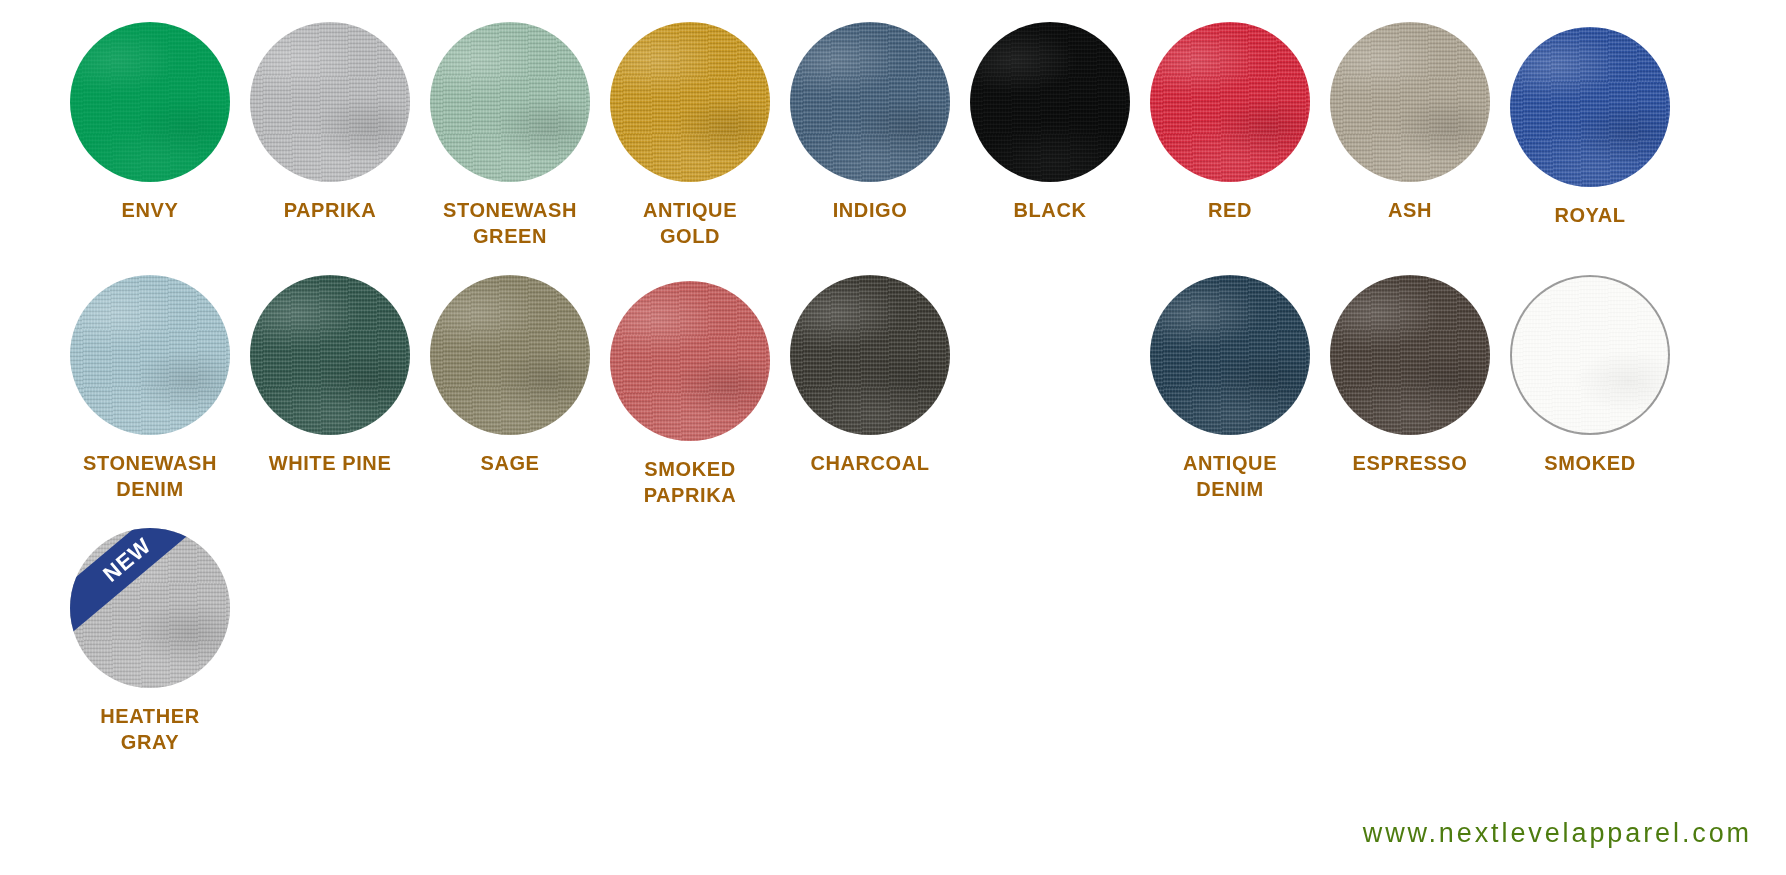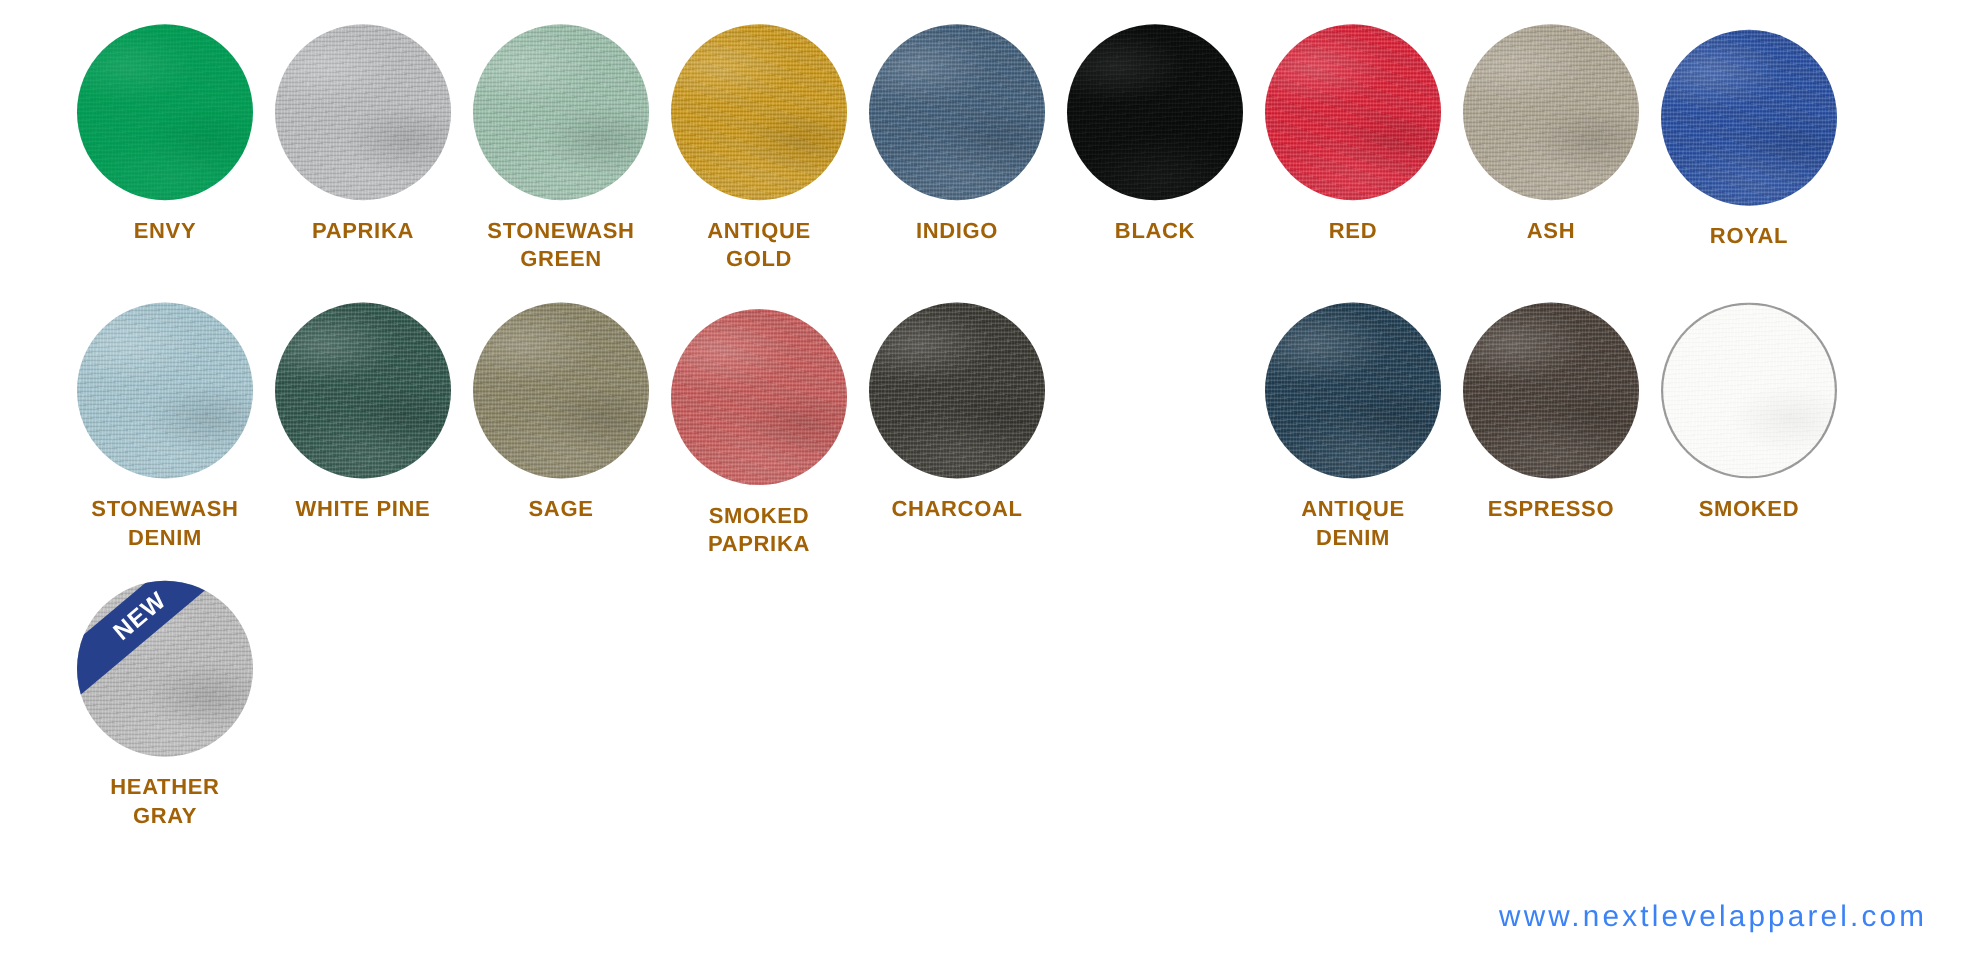--- a/index.html
+++ b/index.html
@@ -147,21 +147,21 @@
     white-space: pre-line;
   }
 
   #site-url {
     position: absolute;
     right: 34px;
     bottom: 26px;
     font-size: 27px;
     font-weight: 400;
     letter-spacing: 2.9px;
-    color: #3b82f6;
+    color: #4d7c0f;
     font-family: "Liberation Sans", sans-serif;
     white-space: nowrap;
   }
 </style>
 </head>
 <body>
 
 <div id="swatch-board">
 
   <div class="swatch-row row-1">

